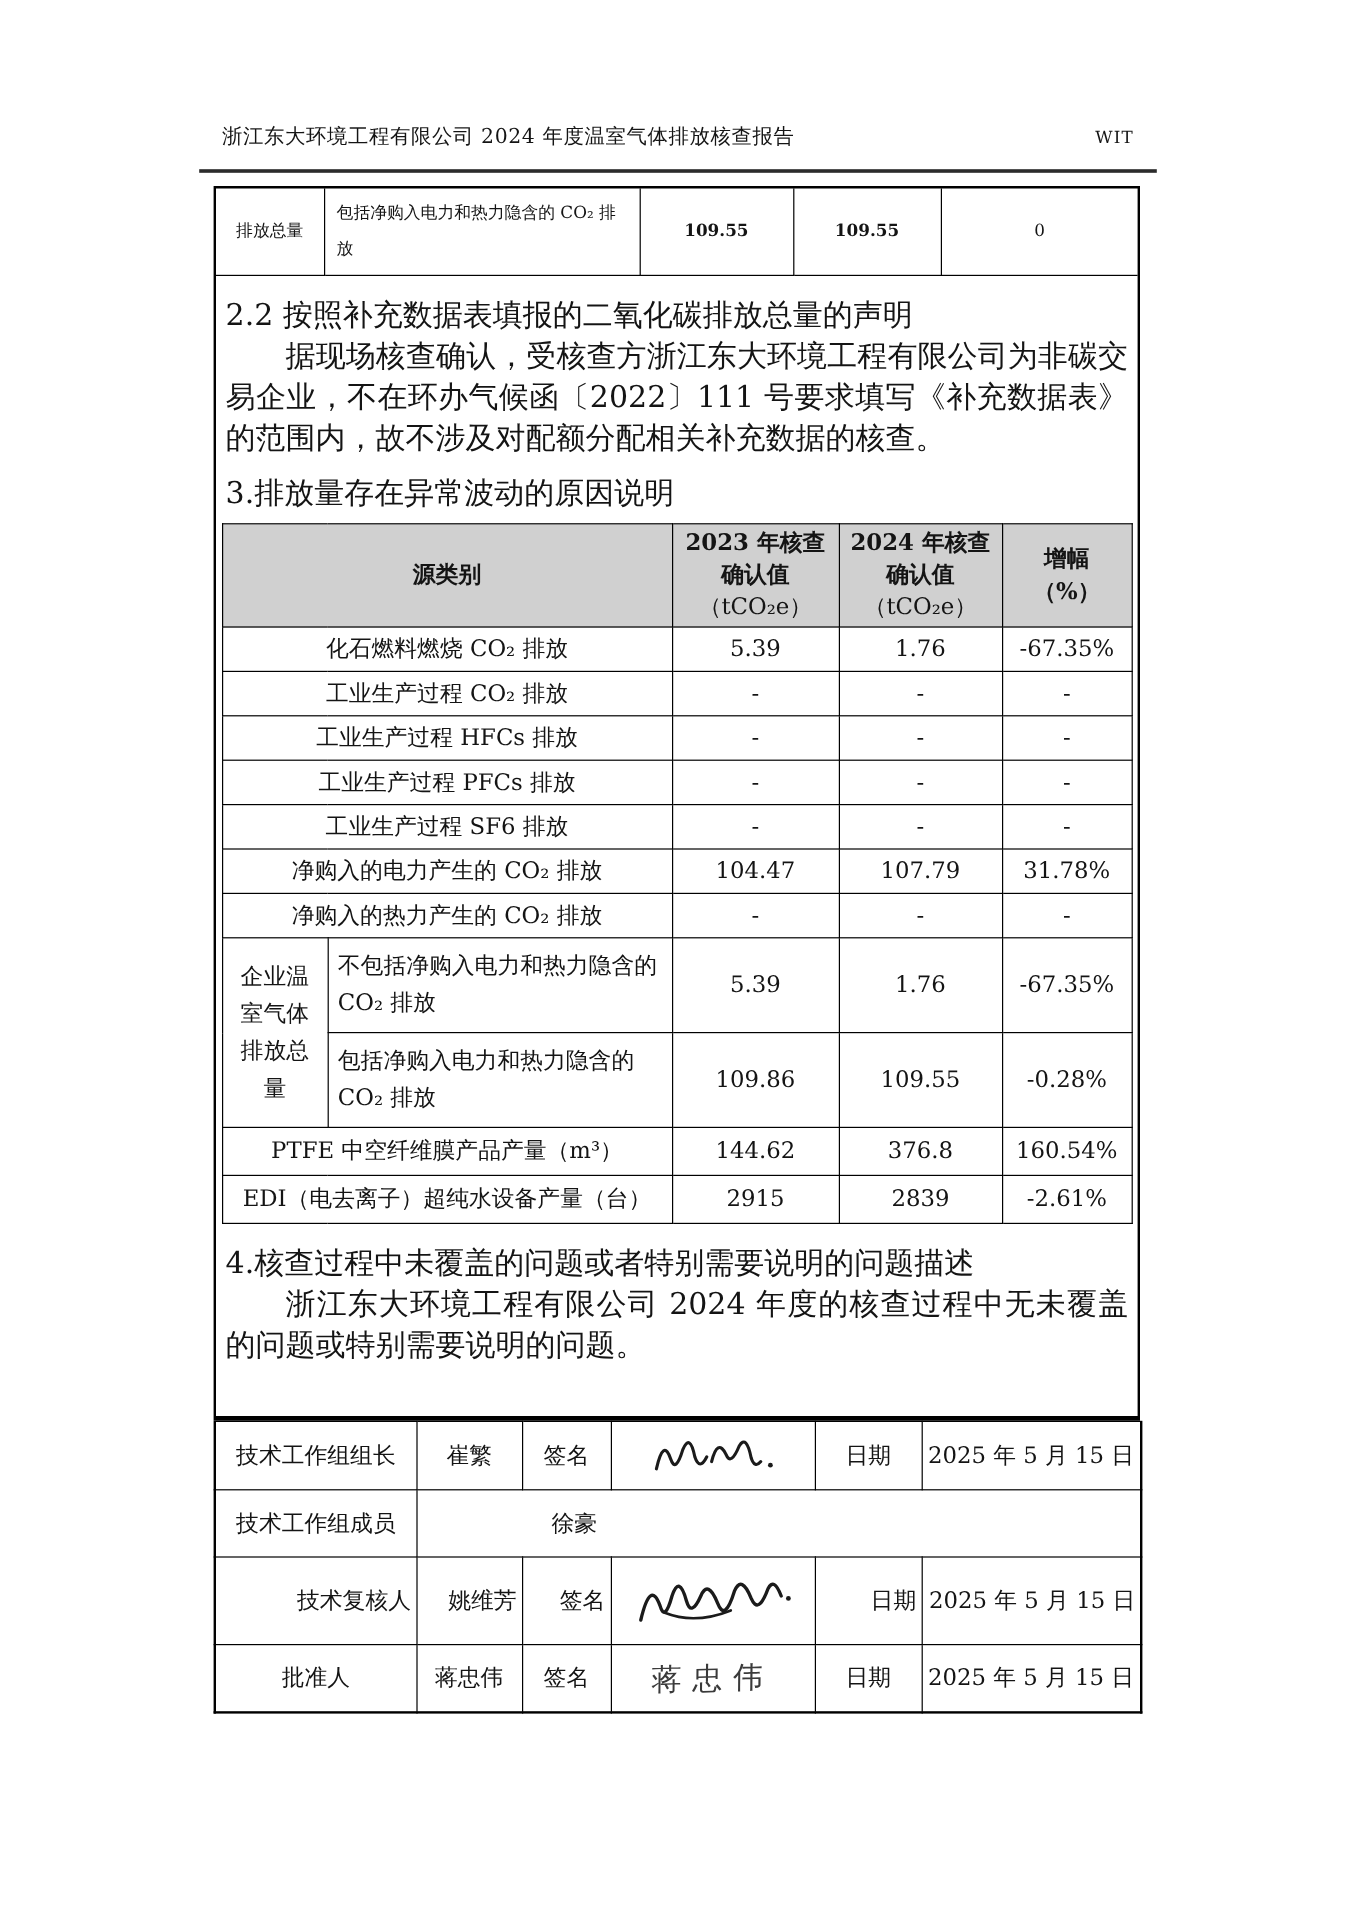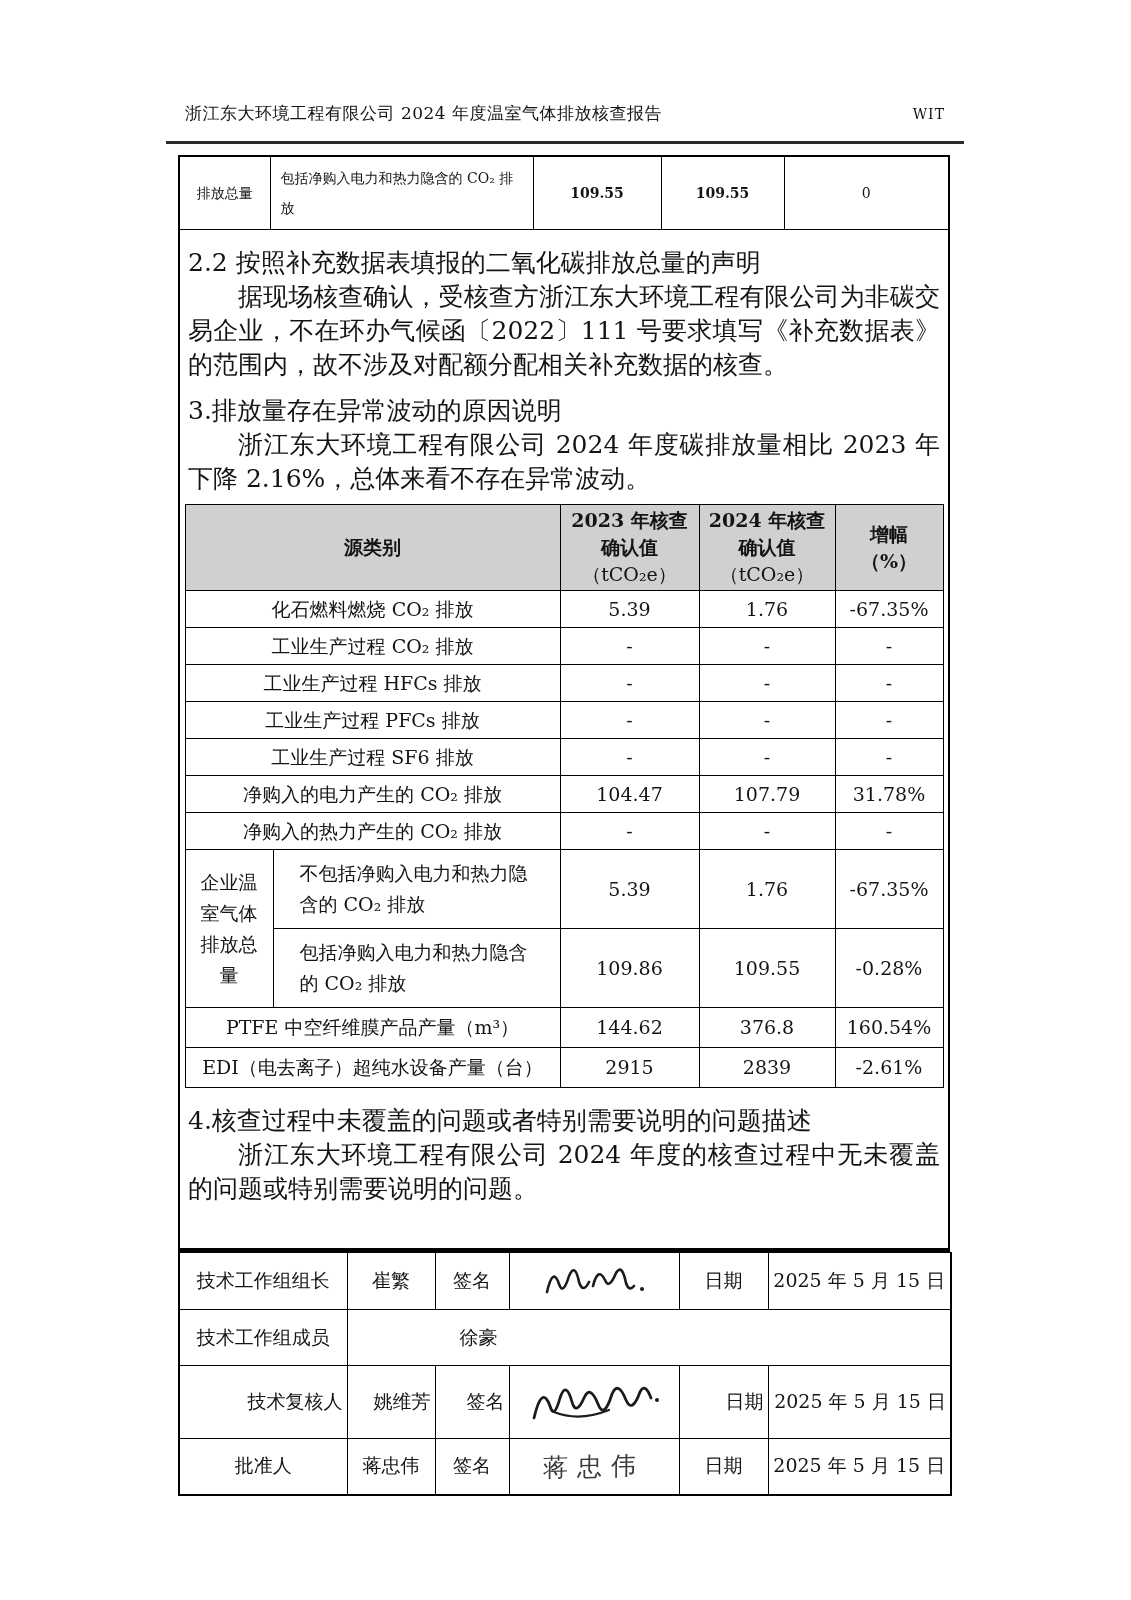--- a/index.html
+++ b/index.html
@@ -54,21 +54,21 @@
   
   .cmp-table { width: 758px; margin: 8px auto 0 auto; font-size: 19px; table-layout: fixed; }
   .cmp-table th, .cmp-table td {
     border: 1.5px solid #000; text-align: center; vertical-align: middle;
     padding: 2px 4px; line-height: 27px;
   }
   .cmp-table thead th { background: #d0d0d0; font-weight: bold; height: 72px; }
   .cmp-table thead .unit { display: block; font-weight: normal; }
   .cmp-table .r-simple td { height: 37px; }
   .cmp-table .grp-label { padding: 6px 15px; line-height: 31px; }
-  .cmp-table .grp-desc { text-align: left; padding: 8px 26px; height: 62px; line-height: 31px; }
+  .cmp-table .grp-desc { text-align: left; padding: 8px 8px; height: 62px; line-height: 31px; }
   .cmp-table .r-tail td { height: 40px; }
 
   .bottom-pad { height: 42px; }
 
   
   .sig-table { width: 100%; table-layout: fixed; border: 2px solid #000; border-top: none; font-size: 19px; }
   .sig-table td { border: 1.5px solid #000; text-align: center; vertical-align: middle; padding: 2px 4px; }
   .sig-table .row-1 td { height: 57px; }
   .sig-table .row-2 td { height: 56px; }
   .sig-table .row-3 td { height: 73px; text-align: right; }
@@ -104,21 +104,20 @@
           <td class="c4 bold">109.55</td>
           <td class="c5">0</td>
         </tr>
       </tbody>
         </table>
 
       <div class="text-block">
         <p class="sec-title">2.2 按照补充数据表填报的二氧化碳排放总量的声明</p>
         <p class="sec-body">据现场核查确认，受核查方浙江东大环境工程有限公司为非碳交易企业，不在环办气候函〔2022〕111 号要求填写《补充数据表》的范围内，故不涉及对配额分配相关补充数据的核查。</p>
         <p class="sec-title">3.排放量存在异常波动的原因说明</p>
-        <p class="sec-body">浙江东大环境工程有限公司 2024 年度碳排放量相比 2023 年下降 2.16%，总体来看不存在异常波动。</p>
       </div>
 
       <table class="cmp-table">
         <colgroup>
           <col style="width:88px">
             <col style="width:287px">
             <col style="width:139px">
             <col style="width:136px">
             <col style="width:108px">
         </colgroup>

